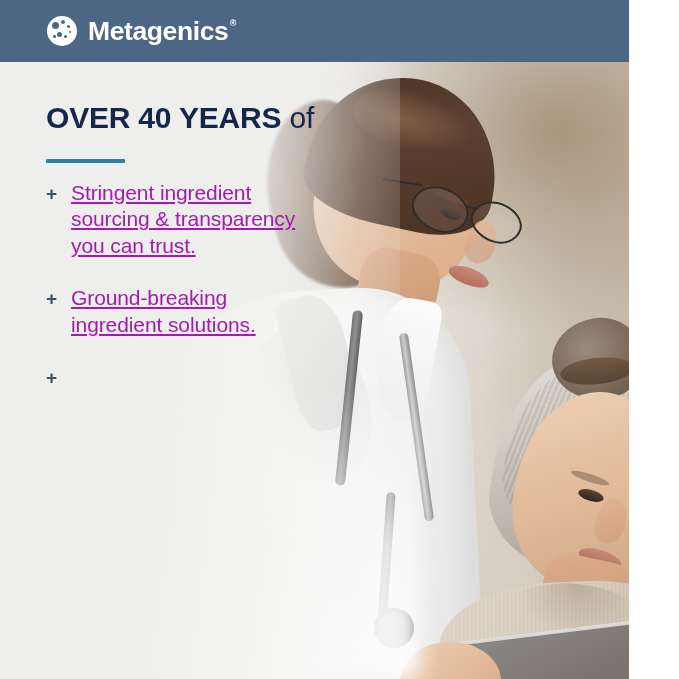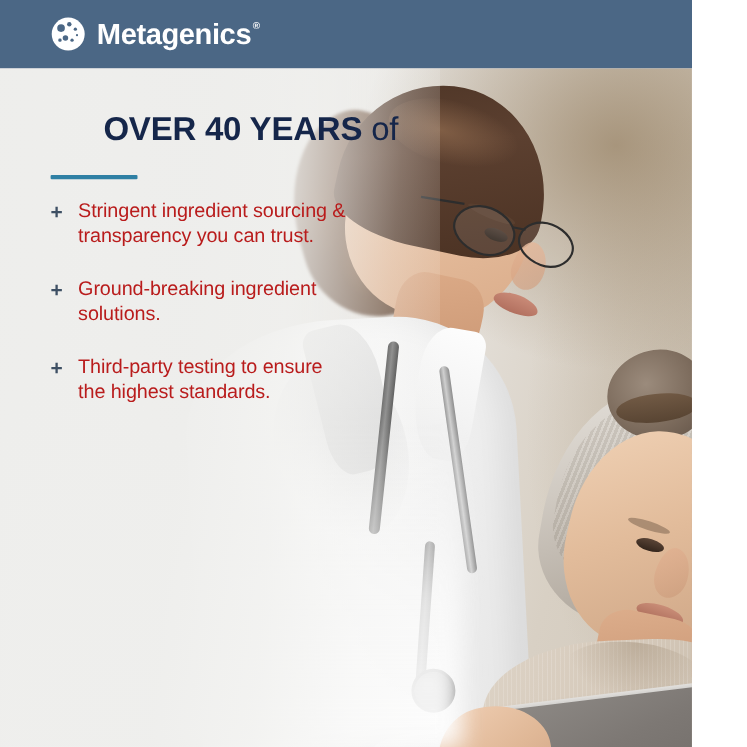--- a/index.html
+++ b/index.html
@@ -433,21 +433,21 @@
     width: 330px;
   }
   .headline {
     color: #15264a;
     font-size: 30px;
     line-height: 1.32;
     letter-spacing: -0.2px;
     margin: 0;
     font-weight: normal;
   }
-  .headline .strong { font-weight: bold; margin-left: 48px; }
+  .headline .strong { font-weight: bold; }
 
   .rule {
     width: 79px;
     height: 4px;
     background: #2f80a4;
     margin: 21px 0 0 0;
     border-radius: 1px;
   }
 
   .bullets {
@@ -464,25 +464,26 @@
   .plus {
     color: #3e5064;
     font-size: 19px;
     font-weight: bold;
     line-height: 1.28;
     width: 25px;
     flex: 0 0 25px;
     padding-top: 2px;
   }
   .bullet-text {
-    color: #b91c1c;
-    font-size: 18px;
+    color: #a21caf;
+    font-size: 21px;
     line-height: 1.28;
     letter-spacing: -0.1px;
     max-width: 250px;
+    text-decoration: underline;
   }
 </style>
 </head>
 <body>
 
 <div class="canvas">
 
   <div class="photo-layer">
     <div class="bg-room"></div>
     <div class="bg-streaks"></div>
@@ -565,18 +566,17 @@
       <li class="bullet">
         <span class="plus">+</span>
         <span class="bullet-text">Stringent ingredient sourcing &amp; transparency you can trust.</span>
       </li>
       <li class="bullet">
         <span class="plus">+</span>
         <span class="bullet-text">Ground-breaking ingredient solutions.</span>
       </li>
       <li class="bullet">
         <span class="plus">+</span>
-        <span class="bullet-text">Third-party testing to ensure the highest standards.</span>
       </li>
     </ul>
   </div>
 
 </div>
 
 </body></html>

